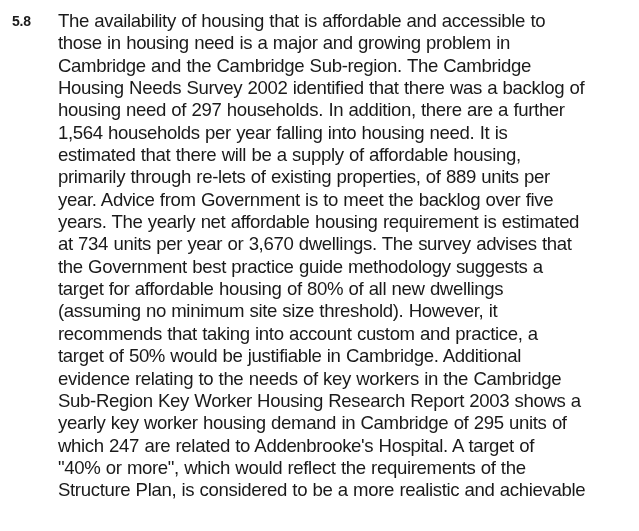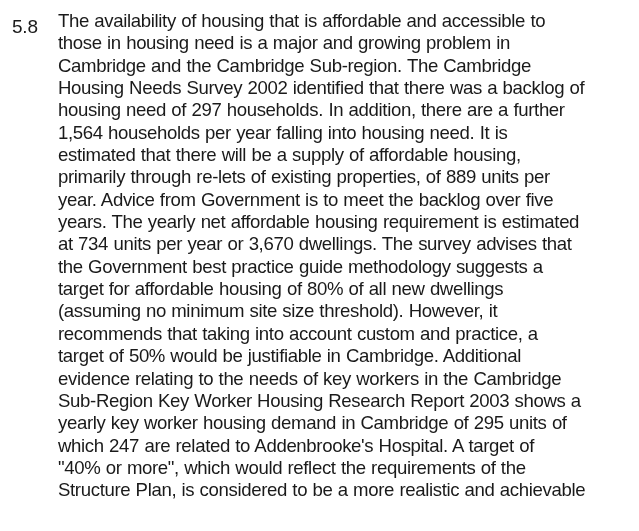--- a/index.html
+++ b/index.html
@@ -17,24 +17,25 @@
     }
     .para {
       position: absolute;
       left: 0;
       top: 0;
       width: 639px;
     }
     .para-number {
       position: absolute;
       left: 12px;
-      top: 16px;
-      font-size: 19px;
+      top: 10px;
+      font-size: 14px;
       line-height: 22px;
       letter-spacing: -0.2px;
+      font-weight: bold;
     }
     .para-body {
       position: absolute;
       left: 58px;
       top: 10px;
       width: 585px;
       font-size: 18.6px;
       line-height: 22.35px;
       letter-spacing: -0.35px;
       word-spacing: 0.5px;

